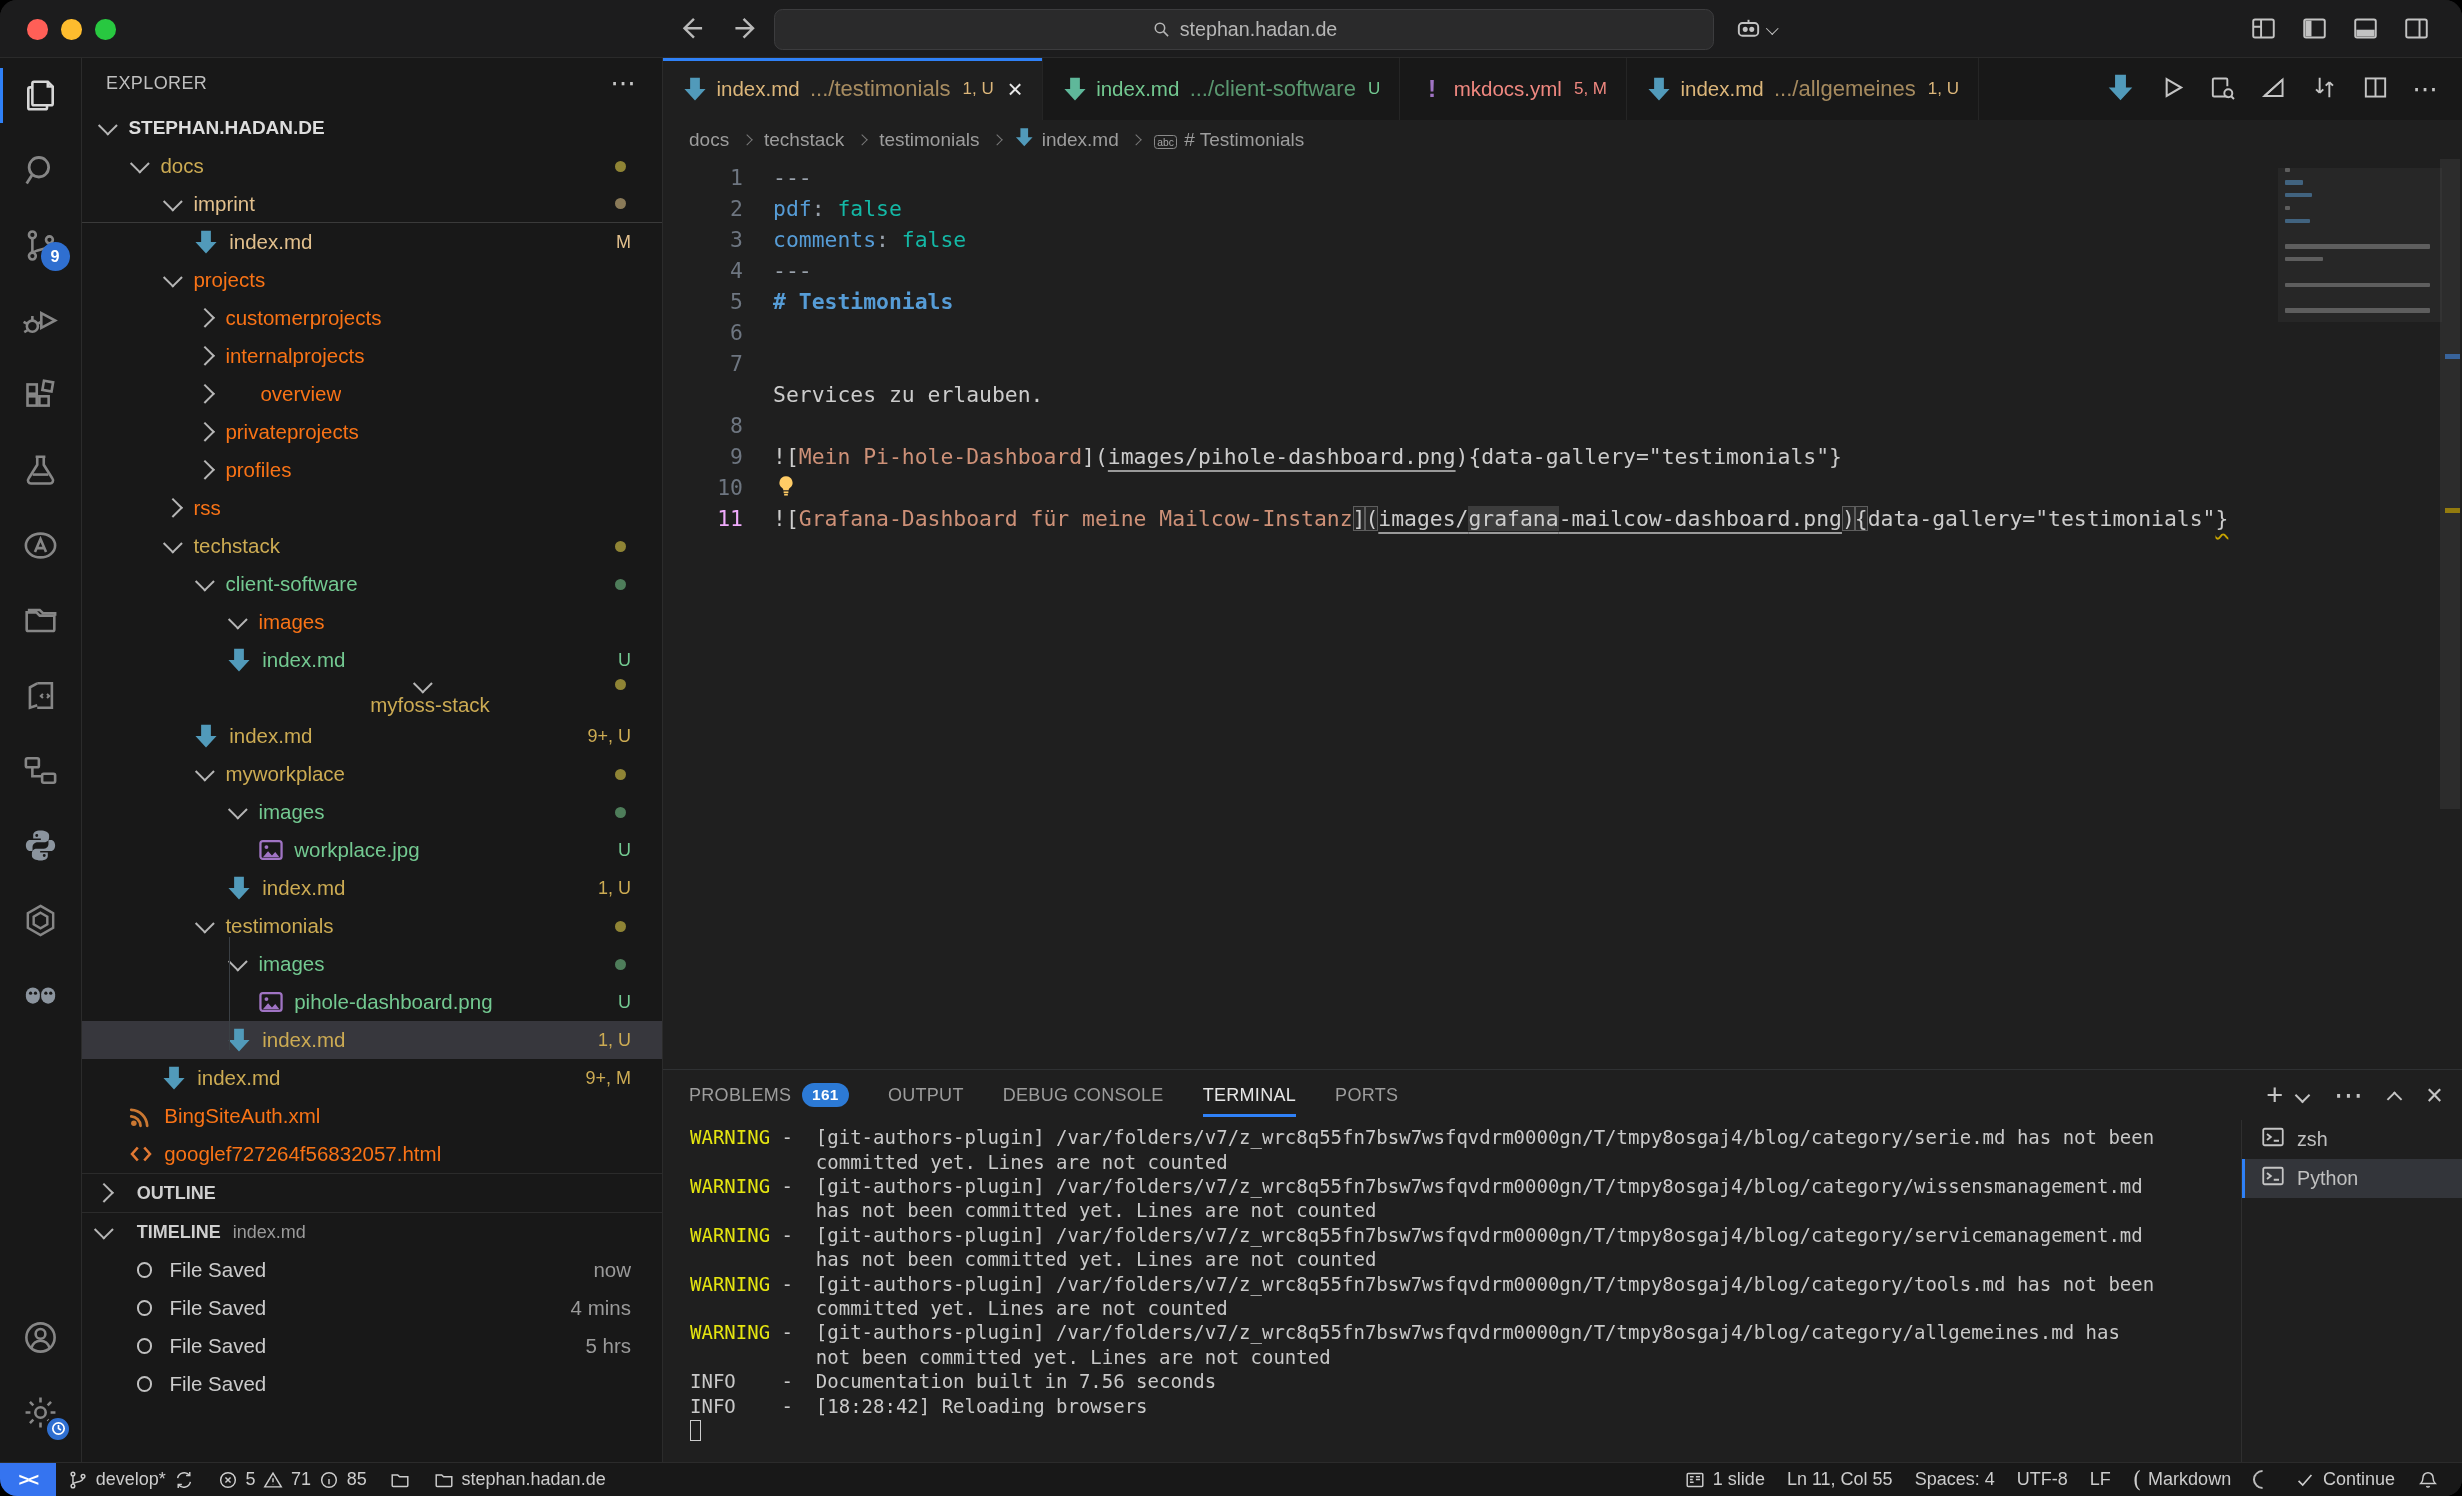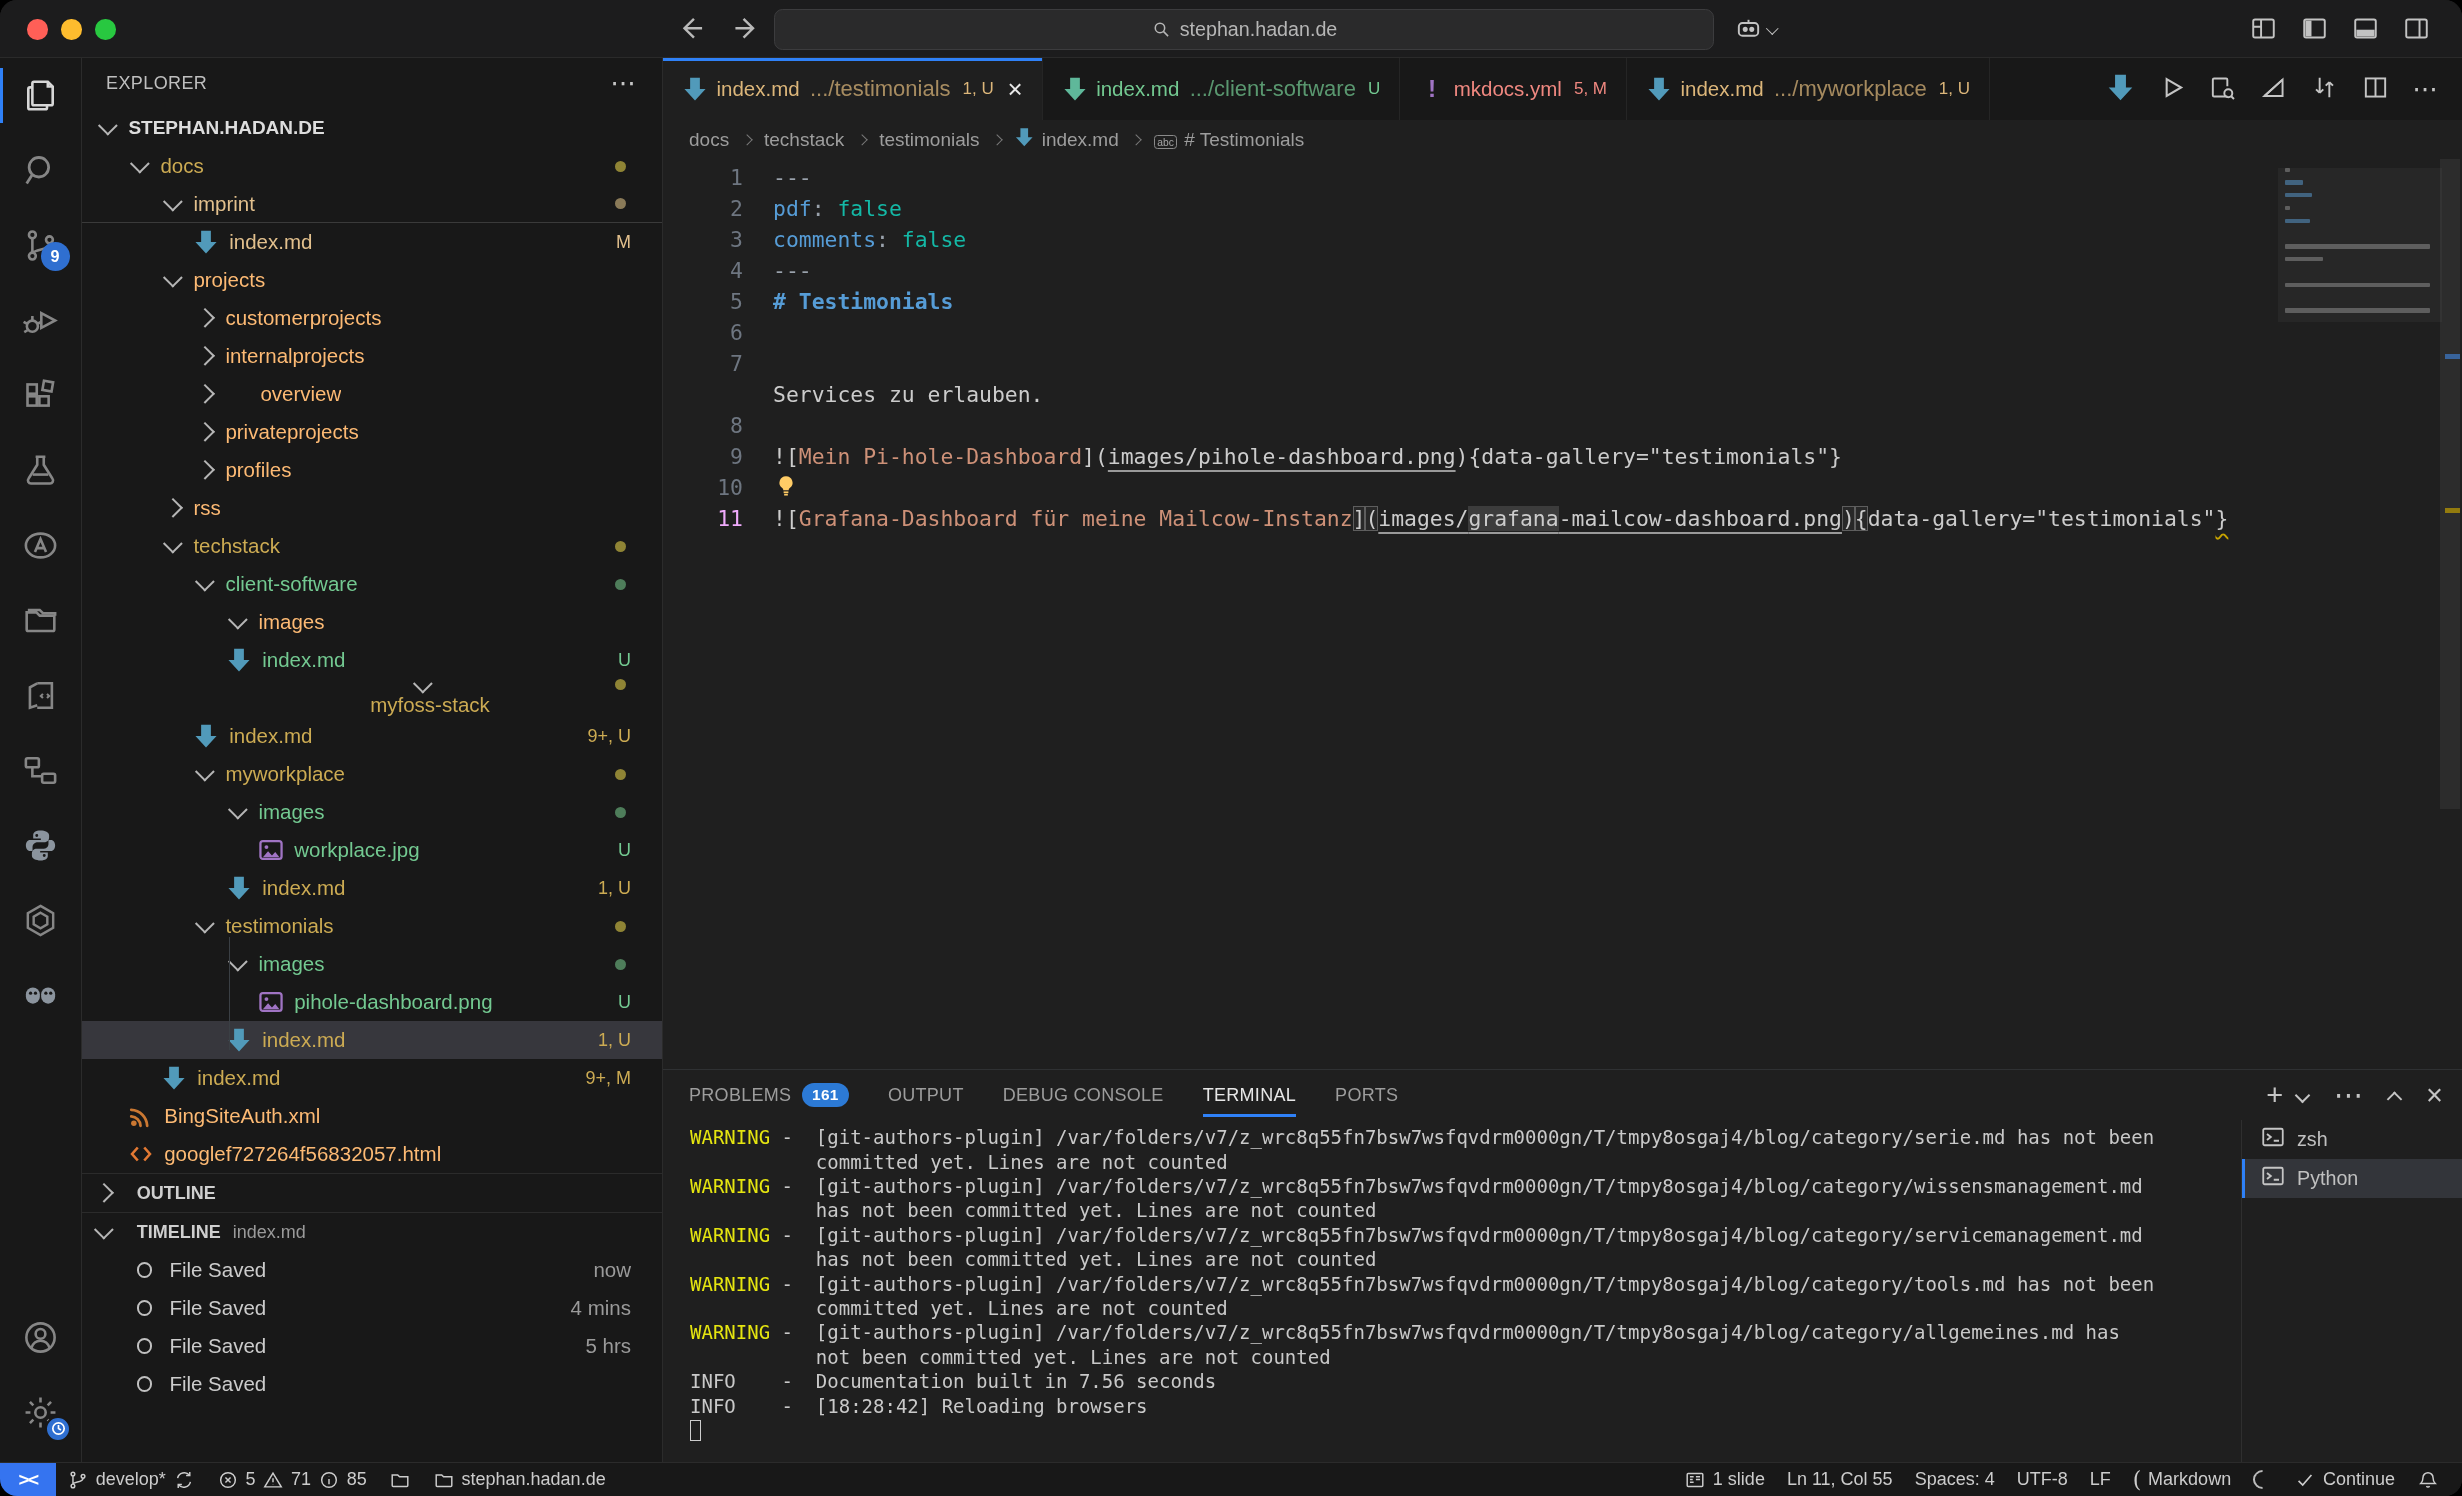--- a/index.html
+++ b/index.html
@@ -44,21 +44,21 @@
   .trow.sel { background:#37373d; }
   .trow.sep { border-bottom:0.9px solid #3a3a3a; }
   .chev { width:13.7px; height:13.7px; border-right:2.1px solid #b6b6b6; border-bottom:2.1px solid #b6b6b6; flex:0 0 13.7px;
     margin-right:13.7px; }
   .chev.v { transform:rotate(45deg) translate(-1.7px,-1.7px); }
   .chev.r { transform:rotate(-45deg); }
   .ticon { width:26px; height:26px; flex:0 0 26px; margin-right:10.3px; margin-left:-5.1px; }
   .ticon svg { width:26px; height:26px; }
   .tlabel { white-space:nowrap; overflow:hidden; }
   .tlabel.root { font-weight:bold; font-size:19px; color:#dddddd; }
-  .c-gold { color:#ccab53; } .c-tan { color:#e2c08d; } .c-green { color:#73c991; } .c-white { color:#fdba74; }
+  .c-gold { color:#ccab53; } .c-tan { color:#e2c08d; } .c-green { color:#73c991; } .c-white { color:#f97316; }
   .tbadge { position:absolute; right:31px; font-size:18px; }
   .tdot { position:absolute; right:36px; width:11px; height:11px; border-radius:50%; }
   .dot-gold { background:#8f8435; } .dot-tan { background:#8a7a58; } .dot-green { background:#4e7d5a; }
   .guide { position:absolute; width:1.3px; background:#3a3f44; }
   .section-h { height:39px; border-top:0.9px solid #2b2b2b; display:flex; align-items:center; padding:0 15.4px; color:#cfcfcf;
     font-size:18px; font-weight:bold; gap:12px; }
   .section-h .file { font-weight:normal; color:#9a9a9a; }
   .tl-row { height:38px; display:flex; align-items:center; padding:0 31px 0 55px; color:#cccccc; font-size:20.5px; position:relative; }
   .tl-row .circ { width:15.4px; height:15.4px; border:2.1px solid #c0c0c0; border-radius:50%; margin-right:17px; }
   .tl-row .when { position:absolute; right:31px; color:#9a9a9a; }
@@ -540,21 +540,21 @@
                   <text x="8" y="13" font-size="15" font-weight="bold" fill="#a074c4" text-anchor="middle">!</text>
                 </svg></span>
               <span class="t-red">mkdocs.yml</span>
               <span class="tbdg t-red">5, M</span>
             </div>
             <div class="tab">
               <span class="ticon"><svg viewBox="0 0 16 16">
                   <path d="M5 1h6v7h3.5L8 15 1.5 8H5z" fill="#519aba"></path>
                 </svg></span>
               <span class="t-gold">index.md</span>
-              <span class="desc t-gold">.../myworkplace</span>
+              <span class="desc t-gold">.../allgemeines</span>
               <span class="tbdg t-gold">1, U</span>
             </div>
           </div>
         <div class="ed-actions" id="ed-actions">
             <span class="ic"><svg viewBox="0 0 16 16">
                 <path d="M5 1h6v7h3.5L8 15 1.5 8H5z" fill="#519aba"></path>
               </svg></span>
             <span class="ic"><svg viewBox="0 0 24 24" fill="none" stroke="currentColor" stroke-width="1.7">
                 <path d="M8 5l12 7-12 7z"></path>
               </svg></span>

